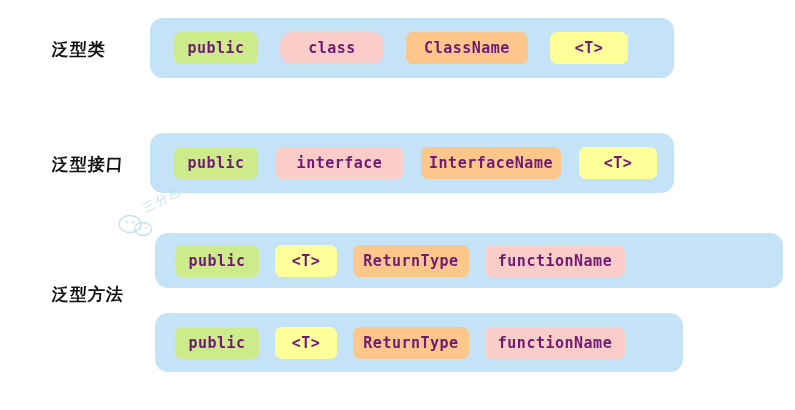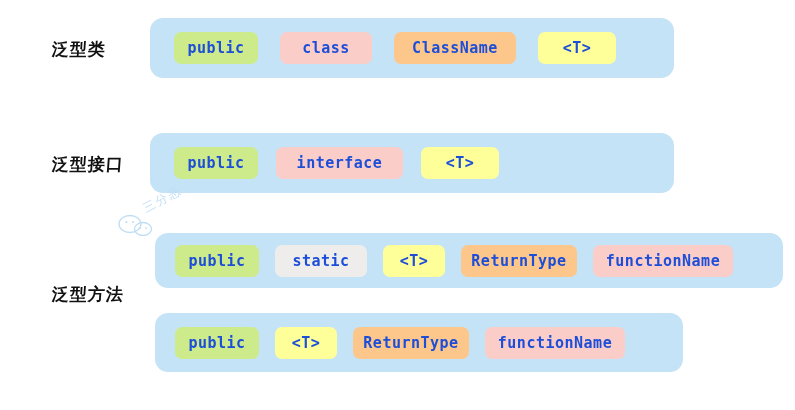--- a/index.html
+++ b/index.html
@@ -47,21 +47,21 @@
   
   .token {
     display: inline-flex;
     align-items: center;
     justify-content: center;
     height: 32px;
     border-radius: 7px;
     font-family: "DejaVu Sans Mono", monospace;
     font-size: 15px;
     font-weight: 700;
-    color: #1d4ed8;
+    color: #701a75;
     letter-spacing: 0.5px;
     box-sizing: border-box;
     padding: 0 10px;
     white-space: nowrap;
   }
   .tok-green  { background: #cdeb8b; }
   .tok-pink   { background: #fbcdc9; }
   .tok-orange { background: #fdc68a; }
   .tok-yellow { background: #ffff99; }
   .tok-gray   { background: #eeedeb; }
@@ -98,50 +98,50 @@
 </style>
 </head>
 <body>
 
 <div id="canvas">
 
   <div class="row-label" style="left:52px; top:38px;">泛型类</div>
 
   <div class="group-bar" style="left:150px; top:18px; width:500px; height:60px; padding-left:24px; gap:22px;">
     <span class="token tok-green" style="width:84px;">public</span>
-    <span class="token tok-pink" style="width:92px;">class</span>
+    <span class="token tok-pink" style="width:104px;border-radius:12px;">class</span>
     <span class="token tok-orange" style="width:122px;text-align:right;">ClassName</span>
     <span class="token tok-yellow" style="width:78px;">&lt;T&gt;</span>
   </div>
 
   <div class="row-label" style="left:52px; top:153px;">泛型接口</div>
 
   <div class="group-bar" style="left:150px; top:133px; width:500px; height:60px; padding-left:24px; gap:18px;">
     <span class="token tok-green" style="width:84px;">public</span>
     <span class="token tok-pink" style="width:127px;">interface</span>
+    <span class="token tok-orange" style="width:140px;">InterfaceName</span>
     <span class="token tok-yellow" style="width:78px;">&lt;T&gt;</span>
   </div>
 
   <div class="watermark">
     <div class="wm-text">三分恶</div>
     <svg class="wm-icon" viewBox="0 0 34 22">
       <ellipse cx="12" cy="10" rx="11" ry="8.5" fill="none" stroke="#bcdcf4" stroke-width="1.3"></ellipse>
       <ellipse cx="25" cy="15" rx="8.5" ry="6.5" fill="none" stroke="#bcdcf4" stroke-width="1.3"></ellipse>
       <circle cx="8.5" cy="8" r="1.1" fill="#bcdcf4"></circle>
       <circle cx="15" cy="8" r="1.1" fill="#bcdcf4"></circle>
       <circle cx="22" cy="14" r="0.9" fill="#bcdcf4"></circle>
       <circle cx="28" cy="14" r="0.9" fill="#bcdcf4"></circle>
     </svg>
   </div>
 
   <div class="row-label" style="left:52px; top:283px;">泛型方法</div>
 
   <div class="group-bar" style="left:155px; top:233px; width:608px; height:55px; padding-left:20px; gap:16px;">
     <span class="token tok-green" style="width:84px;">public</span>
-    <span class="token tok-gray" style="width:92px;">static</span>
     <span class="token tok-yellow" style="width:62px;">&lt;T&gt;</span>
     <span class="token tok-orange" style="width:116px;">ReturnType</span>
     <span class="token tok-pink" style="width:140px;">functionName</span>
   </div>
 
   <div class="group-bar" style="left:155px; top:313px; width:508px; height:59px; padding-left:20px; gap:16px;">
     <span class="token tok-green" style="width:84px;">public</span>
     <span class="token tok-yellow" style="width:62px;">&lt;T&gt;</span>
     <span class="token tok-orange" style="width:116px;">ReturnType</span>
     <span class="token tok-pink" style="width:140px;">functionName</span>

